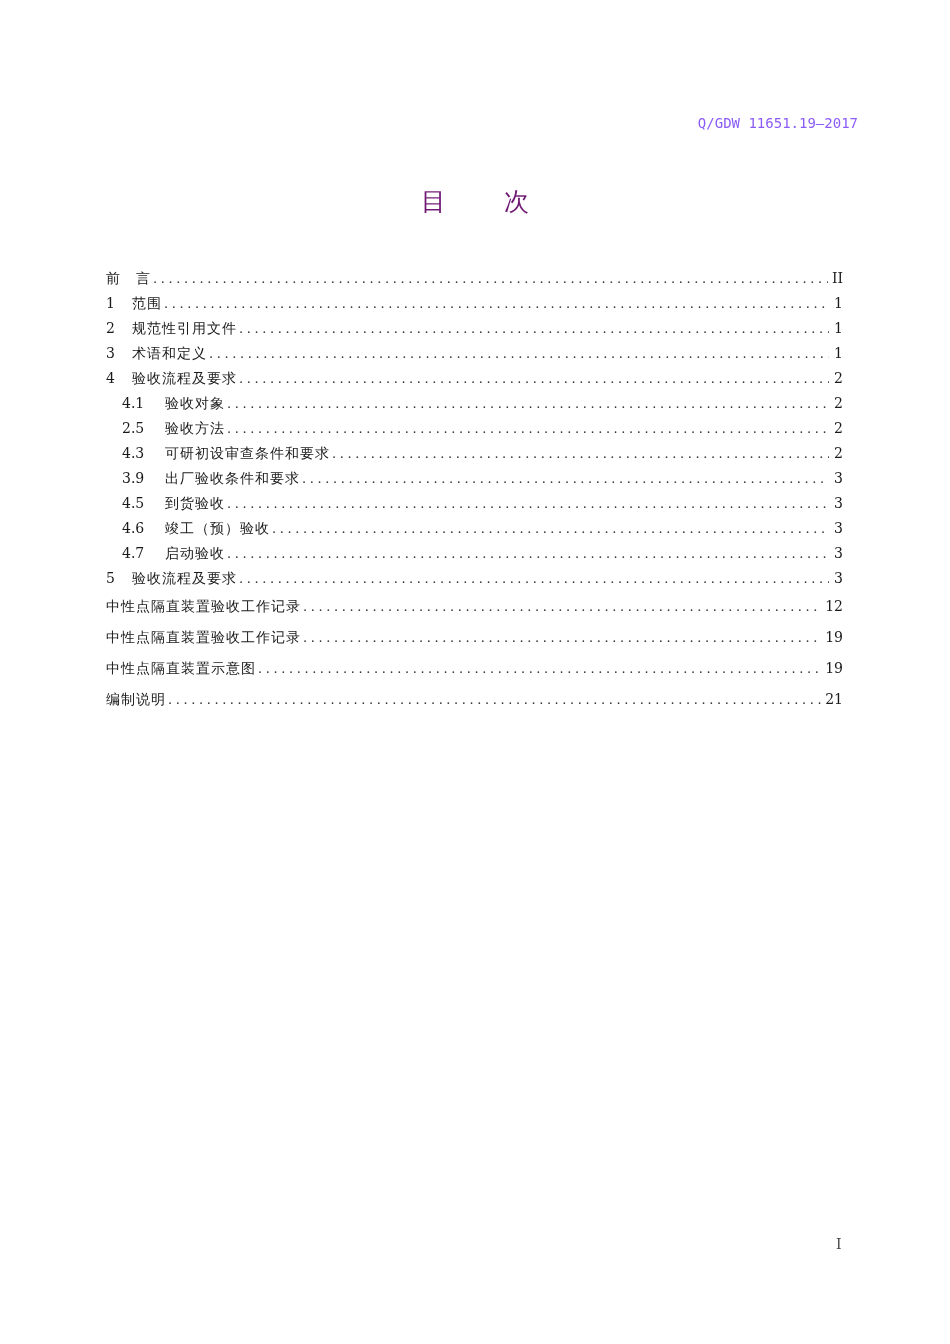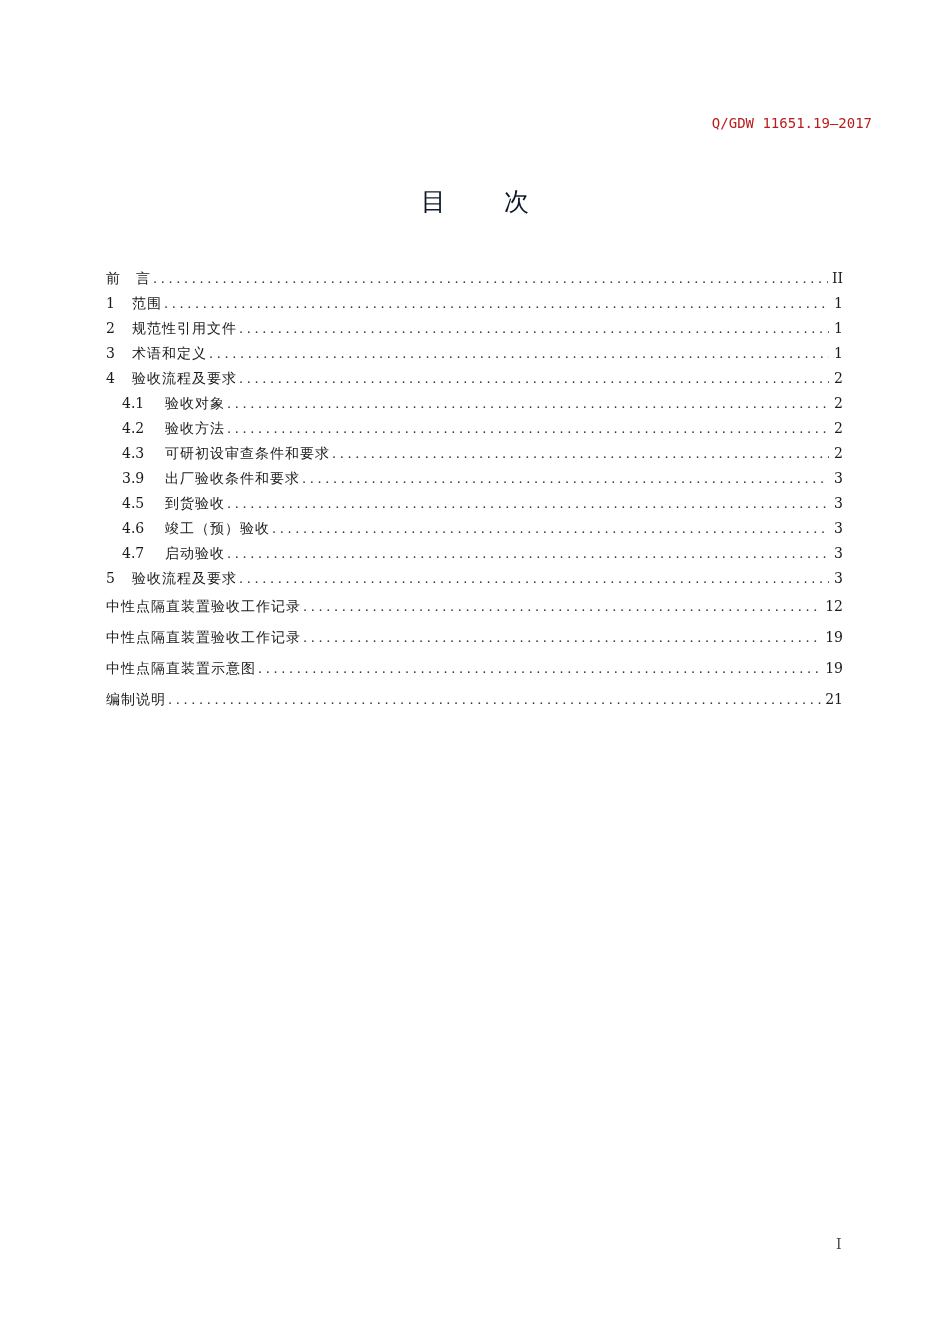--- a/index.html
+++ b/index.html
@@ -2,28 +2,28 @@
 <html><head>
 <meta charset="utf-8">
 <style>
   html, body { margin: 0; padding: 0; }
   body {
     width: 950px; height: 1344px; background: #ffffff; position: relative;
     font-family: "DejaVu Serif", "Liberation Serif", serif; color: #1a1a1a;
     overflow: hidden;
   }
   .doc-code {
-    position: absolute; top: 115px; right: 78px;
+    position: absolute; top: 115px; right: 92px;
     font-family: "DejaVu Sans Mono", "Liberation Mono", monospace;
-    font-size: 14px; letter-spacing: 0px; color: #b91c1c;
+    font-size: 14px; letter-spacing: 0px; color: #8b5cf6;
   }
   .toc-title {
     position: absolute; top: 185px; left: 0; width: 950px; text-align: center;
     font-family: "DejaVu Sans", "Liberation Sans", sans-serif;
-    font-size: 25px; color: #0f172a; letter-spacing: 0;
+    font-size: 25px; color: #701a75; letter-spacing: 0;
   }
   .toc-title span { display: inline-block; }
   .toc-title .gap { width: 58px; }
   .toc {
     position: absolute; top: 266px; left: 106px; width: 737px;
   }
   .row {
     display: flex; align-items: baseline; font-size: 14px; line-height: 25px; height: 25px;
     white-space: nowrap; overflow: hidden;
   }
@@ -85,21 +85,21 @@
     <span class="leader"></span>
     <span class="page">2</span>
   </div>
   <div class="row lvl2">
     <span class="num">4.1</span>
     <span class="title">验收对象</span>
     <span class="leader"></span>
     <span class="page">2</span>
   </div>
   <div class="row lvl2">
-    <span class="num">4.2</span>
+    <span class="num">2.5</span>
     <span class="title">验收方法</span>
     <span class="leader"></span>
     <span class="page">2</span>
   </div>
   <div class="row lvl2">
     <span class="num">4.3</span>
     <span class="title">可研初设审查条件和要求</span>
     <span class="leader"></span>
     <span class="page">2</span>
   </div>

